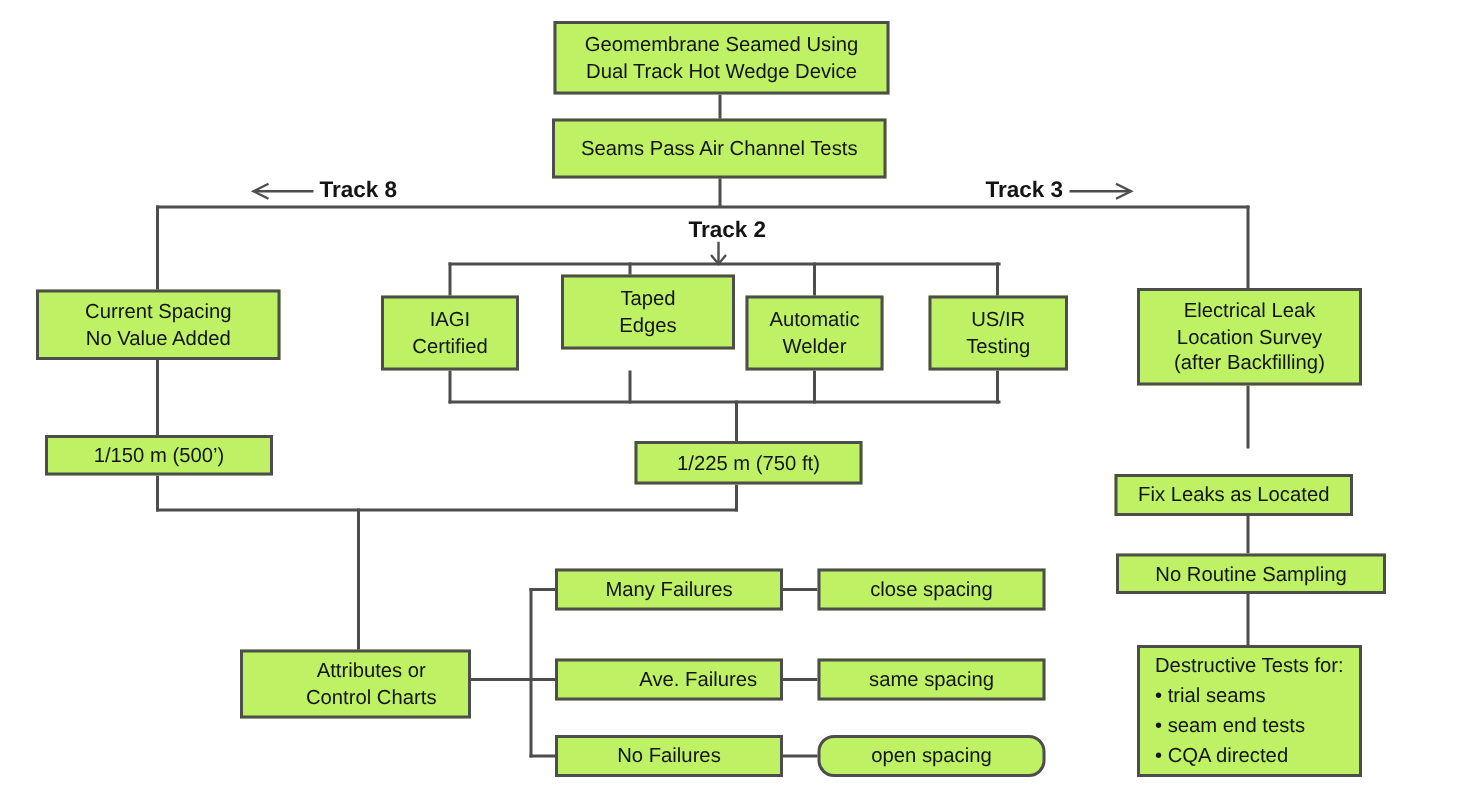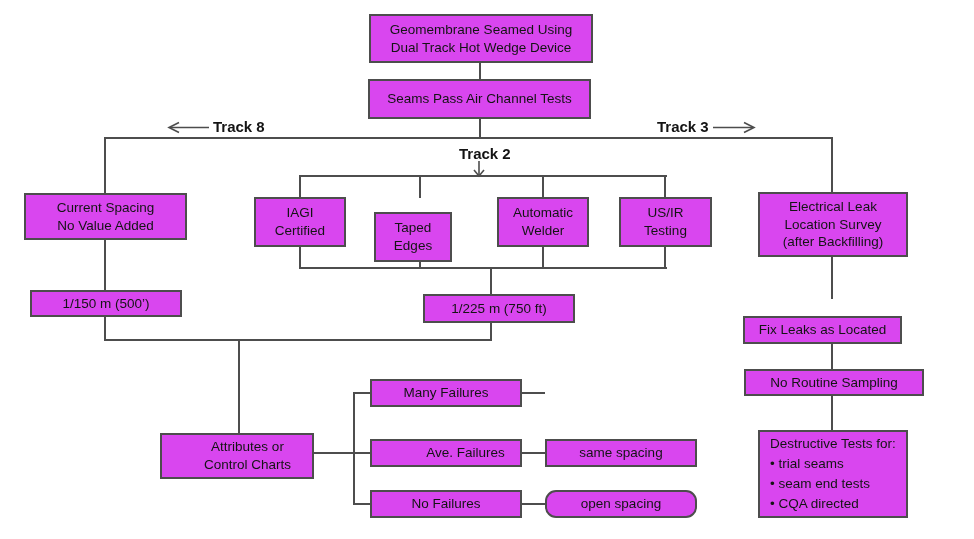--- a/index.html
+++ b/index.html
@@ -9,21 +9,21 @@
     height: 539px;
     background: #ffffff;
     font-family: "Liberation Sans", sans-serif;
     color: #141414;
     overflow: hidden;
   }
   .box {
     position: absolute;
     box-sizing: border-box;
     border: 2px solid #4d4d4d;
-    background: #d946ef;
+    background: #bef264;
     display: flex;
     align-items: center;
     justify-content: center;
     text-align: center;
     font-size: 13.5px;
     line-height: 1.3;
     white-space: pre-line;
     z-index: 2;
   }
   .box.leftalign {
@@ -76,33 +76,34 @@
     <line x1="8" y1="0" x2="8" y2="14"></line>
     <polyline points="3,9 8,15 13,9"></polyline>
   </svg>
 
   <div class="box" style="left:24px; top:193px; width:163px; height:47px;">Current Spacing
 No Value Added</div>
   <div class="box" style="left:30px; top:290px; width:152px; height:27px;">1/150 m (500’)</div>
 
   <div class="box" style="left:254px; top:197px; width:92px; height:50px;">IAGI
 Certified</div>
-  <div class="box" style="left:374px; top:212px; width:78px; height:50px;">Taped
+  <div class="box" style="left:374px; top:183px; width:116px; height:50px;">Taped
 Edges</div>
   <div class="box" style="left:497px; top:197px; width:92px; height:50px;">Automatic
 Welder</div>
   <div class="box" style="left:619px; top:197px; width:93px; height:50px;">US/IR
 Testing</div>
   <div class="box" style="left:423px; top:294px; width:152px; height:29px;">1/225 m (750 ft)</div>
 
   <div class="box" style="left:160px; top:433px; width:154px; height:46px;padding-left:21px;">Attributes or
 Control Charts</div>
   <div class="box" style="left:370px; top:379px; width:152px; height:28px;">Many Failures</div>
   <div class="box" style="left:370px; top:439px; width:152px; height:28px;padding-left:39px;">Ave. Failures</div>
   <div class="box" style="left:370px; top:490px; width:152px; height:28px;">No Failures</div>
+  <div class="box" style="left:545px; top:379px; width:152px; height:28px;">close spacing</div>
   <div class="box" style="left:545px; top:439px; width:152px; height:28px;">same spacing</div>
   <div class="box" style="left:545px; top:490px; width:152px; height:28px;border-radius:11px;">open spacing</div>
 
   <div class="box" style="left:758px; top:192px; width:150px; height:65px;">Electrical Leak
 Location Survey
 (after Backfilling)</div>
   <div class="box" style="left:743px; top:316px; width:159px; height:28px;">Fix Leaks as Located</div>
   <div class="box" style="left:744px; top:369px; width:180px; height:27px;">No Routine Sampling</div>
   <div class="box leftalign" style="left:758px; top:430px; width:150px; height:88px;">Destructive Tests for:
 • trial seams

